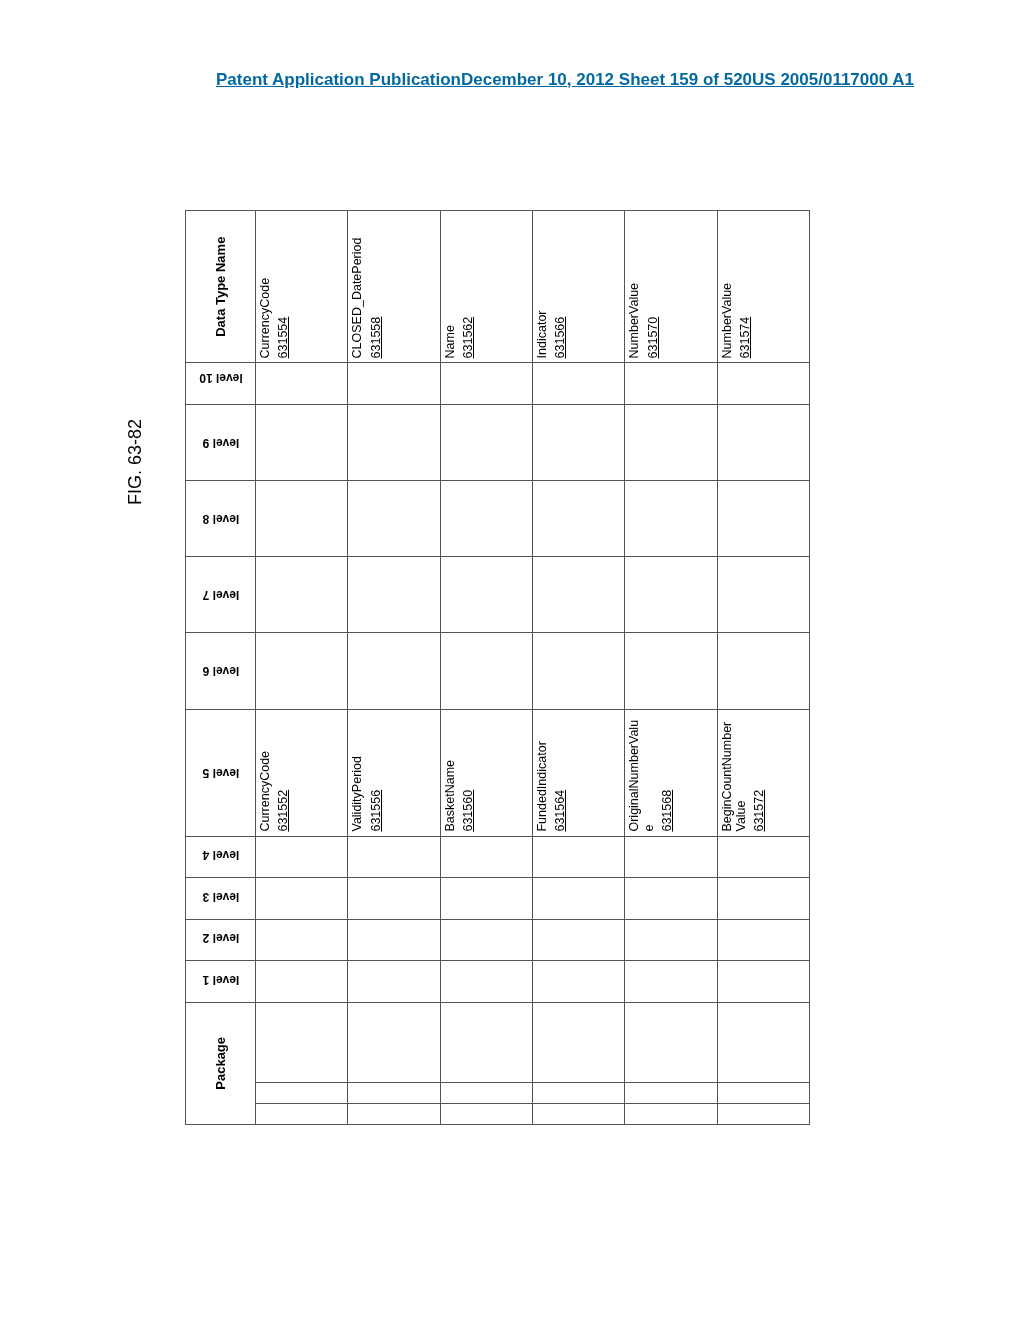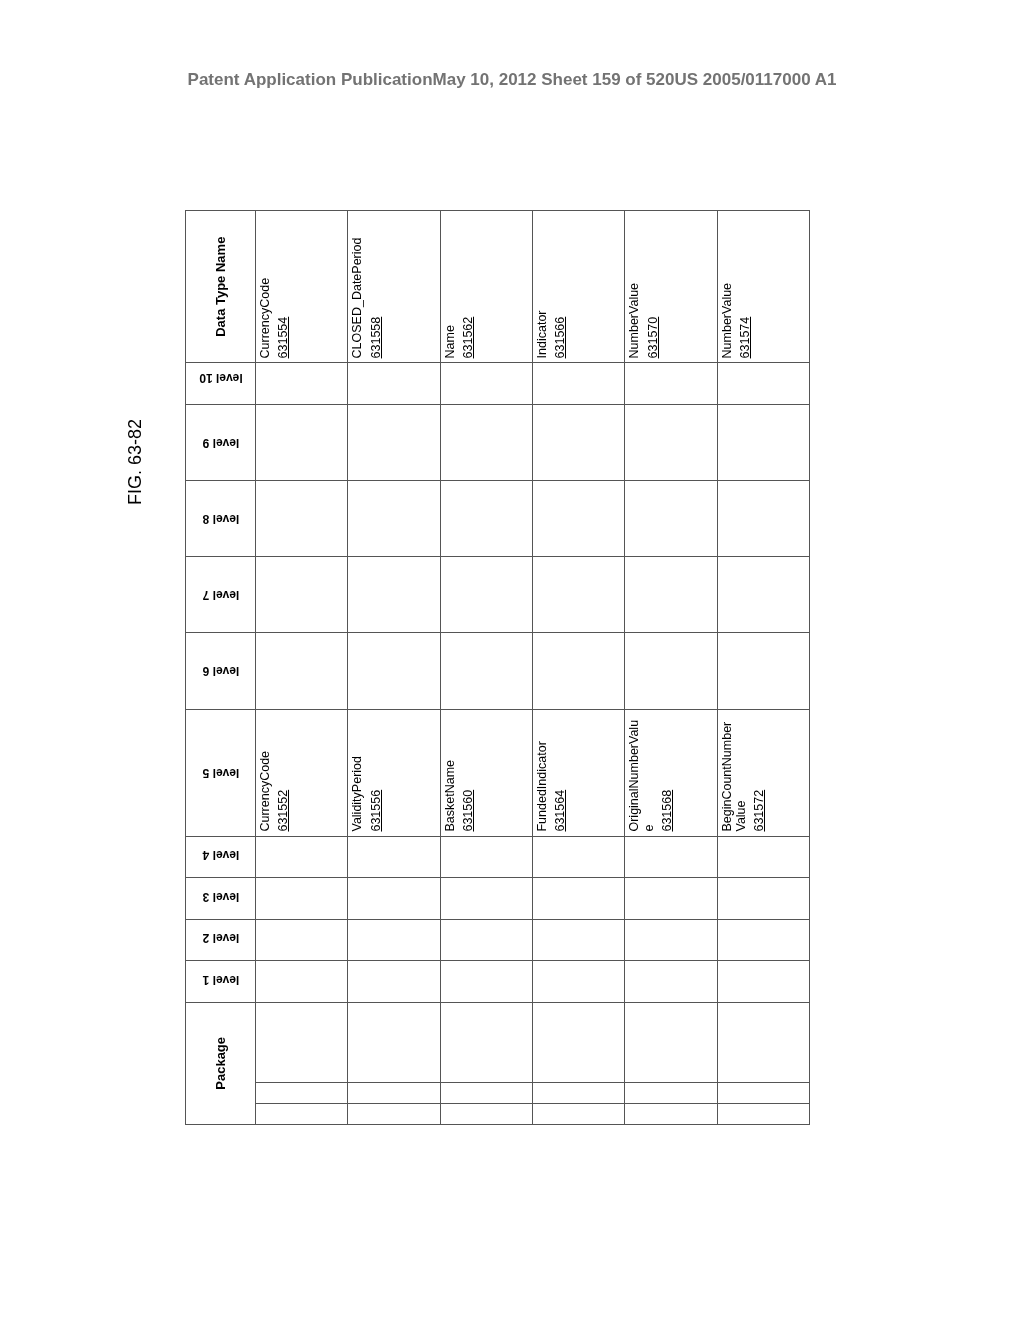--- a/index.html
+++ b/index.html
@@ -12,24 +12,25 @@
     background: #fff;
     position: relative;
   }
   .header {
     position: absolute;
     top: 70px;
     left: 0;
     right: 0;
     padding: 0 110px;
     display: flex;
-    justify-content: center;
+    justify-content: flex-end;
     font-size: 17px;
     font-weight: bold;
-    color: #737373;
+    color: #0369a1;
+    text-decoration: underline;
   }
   .fig-label {
     position: absolute;
     top: 505px;
     left: 125px;
     font-size: 18px;
     transform: rotate(-90deg);
     transform-origin: left top;
   }
   
@@ -89,21 +90,21 @@
   }
   thead th { height: 70px; }
   tbody tr { height: 92px; }
   tbody tr td { font-size: 12.5px; }
 </style>
 </head>
 <body>
 
 <div class="header">
   <span>Patent Application Publication</span>
-  <span>May 10, 2012  Sheet 159 of 520</span>
+  <span>December 10, 2012  Sheet 159 of 520</span>
   <span>US 2005/0117000 A1</span>
 </div>
 
 <div class="fig-label">FIG. 63-82</div>
 
 <div class="rotbox">
   <div class="landscape">
     <table class="patent">
       <colgroup>
         <col class="pkg-sub">

